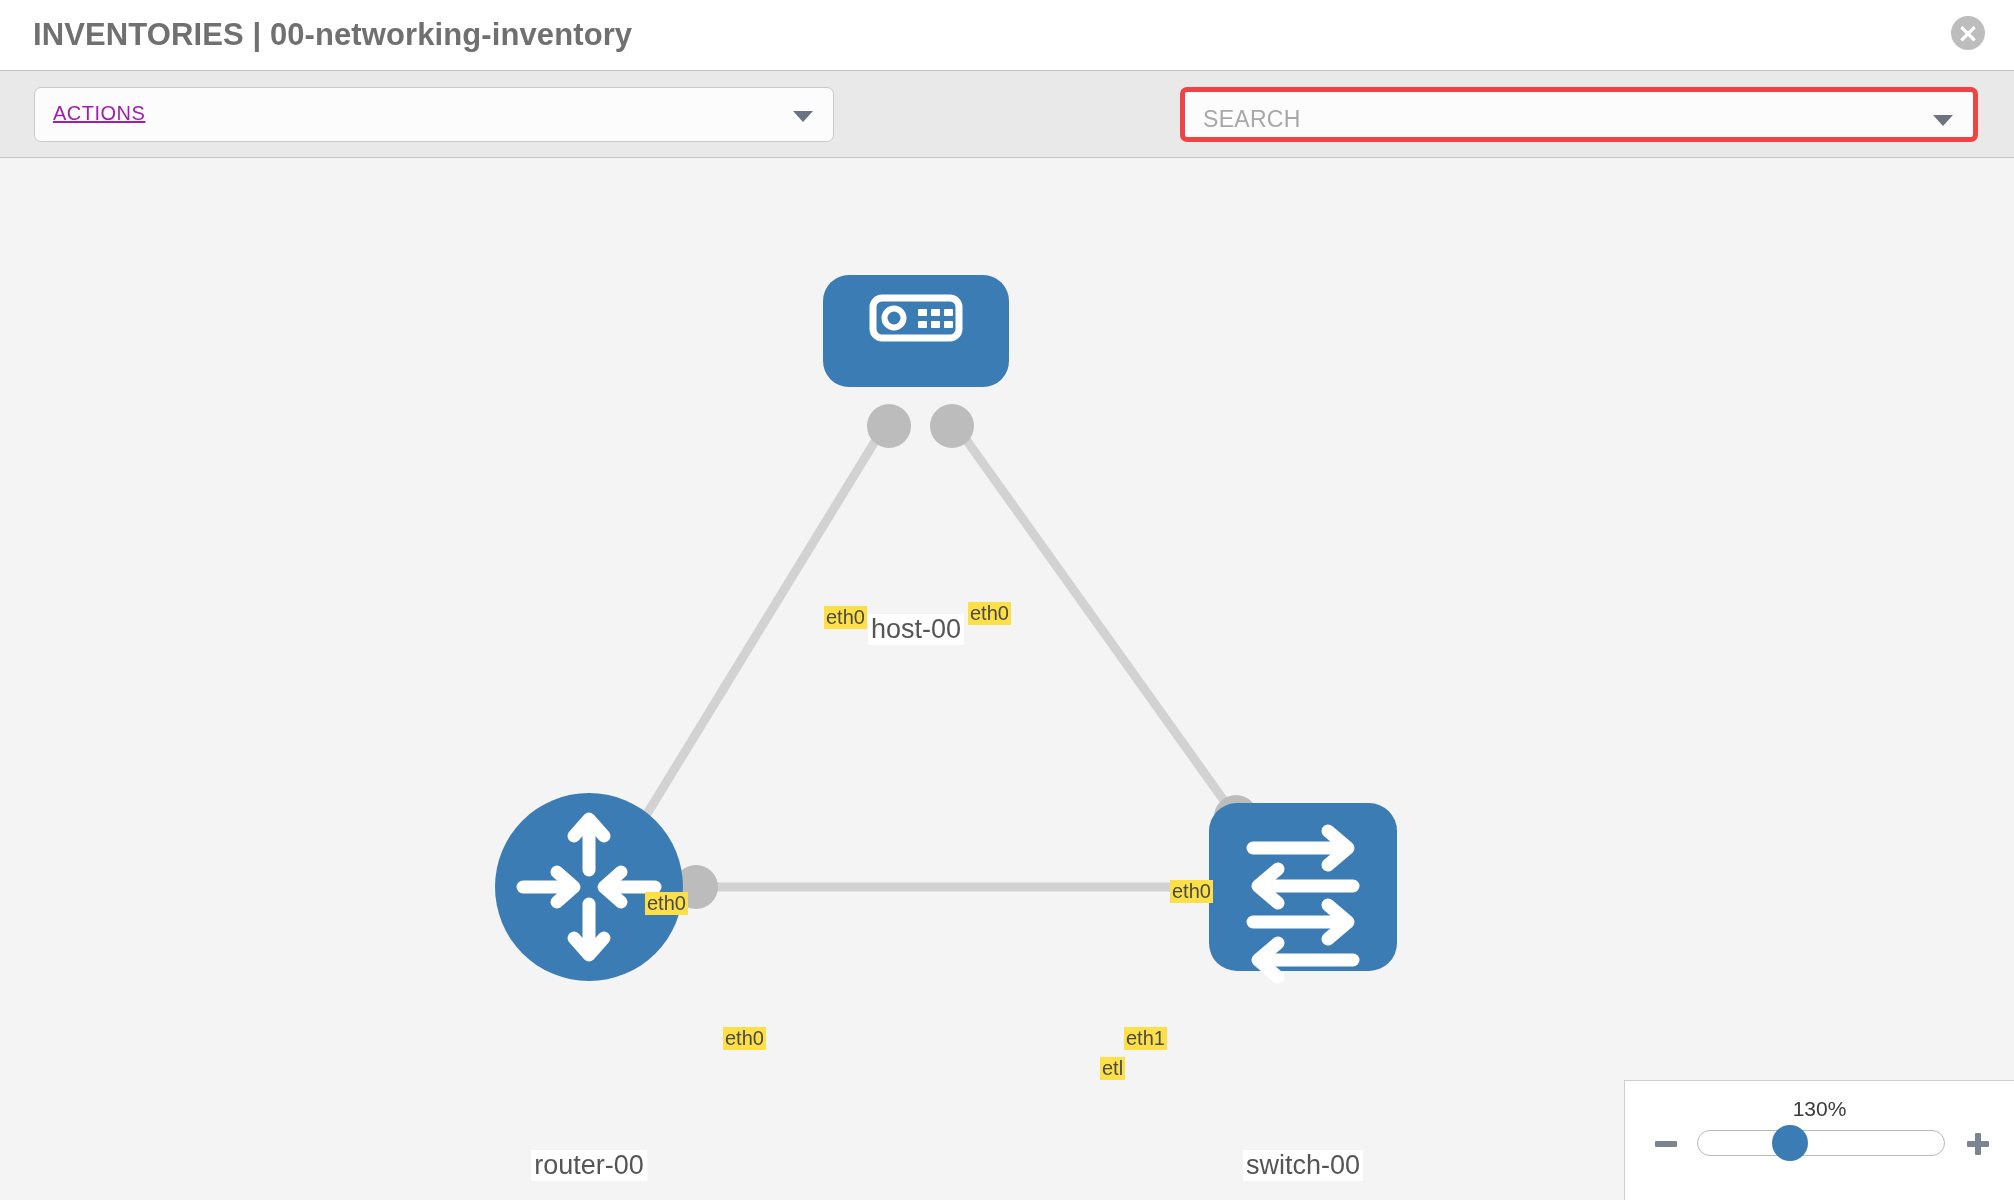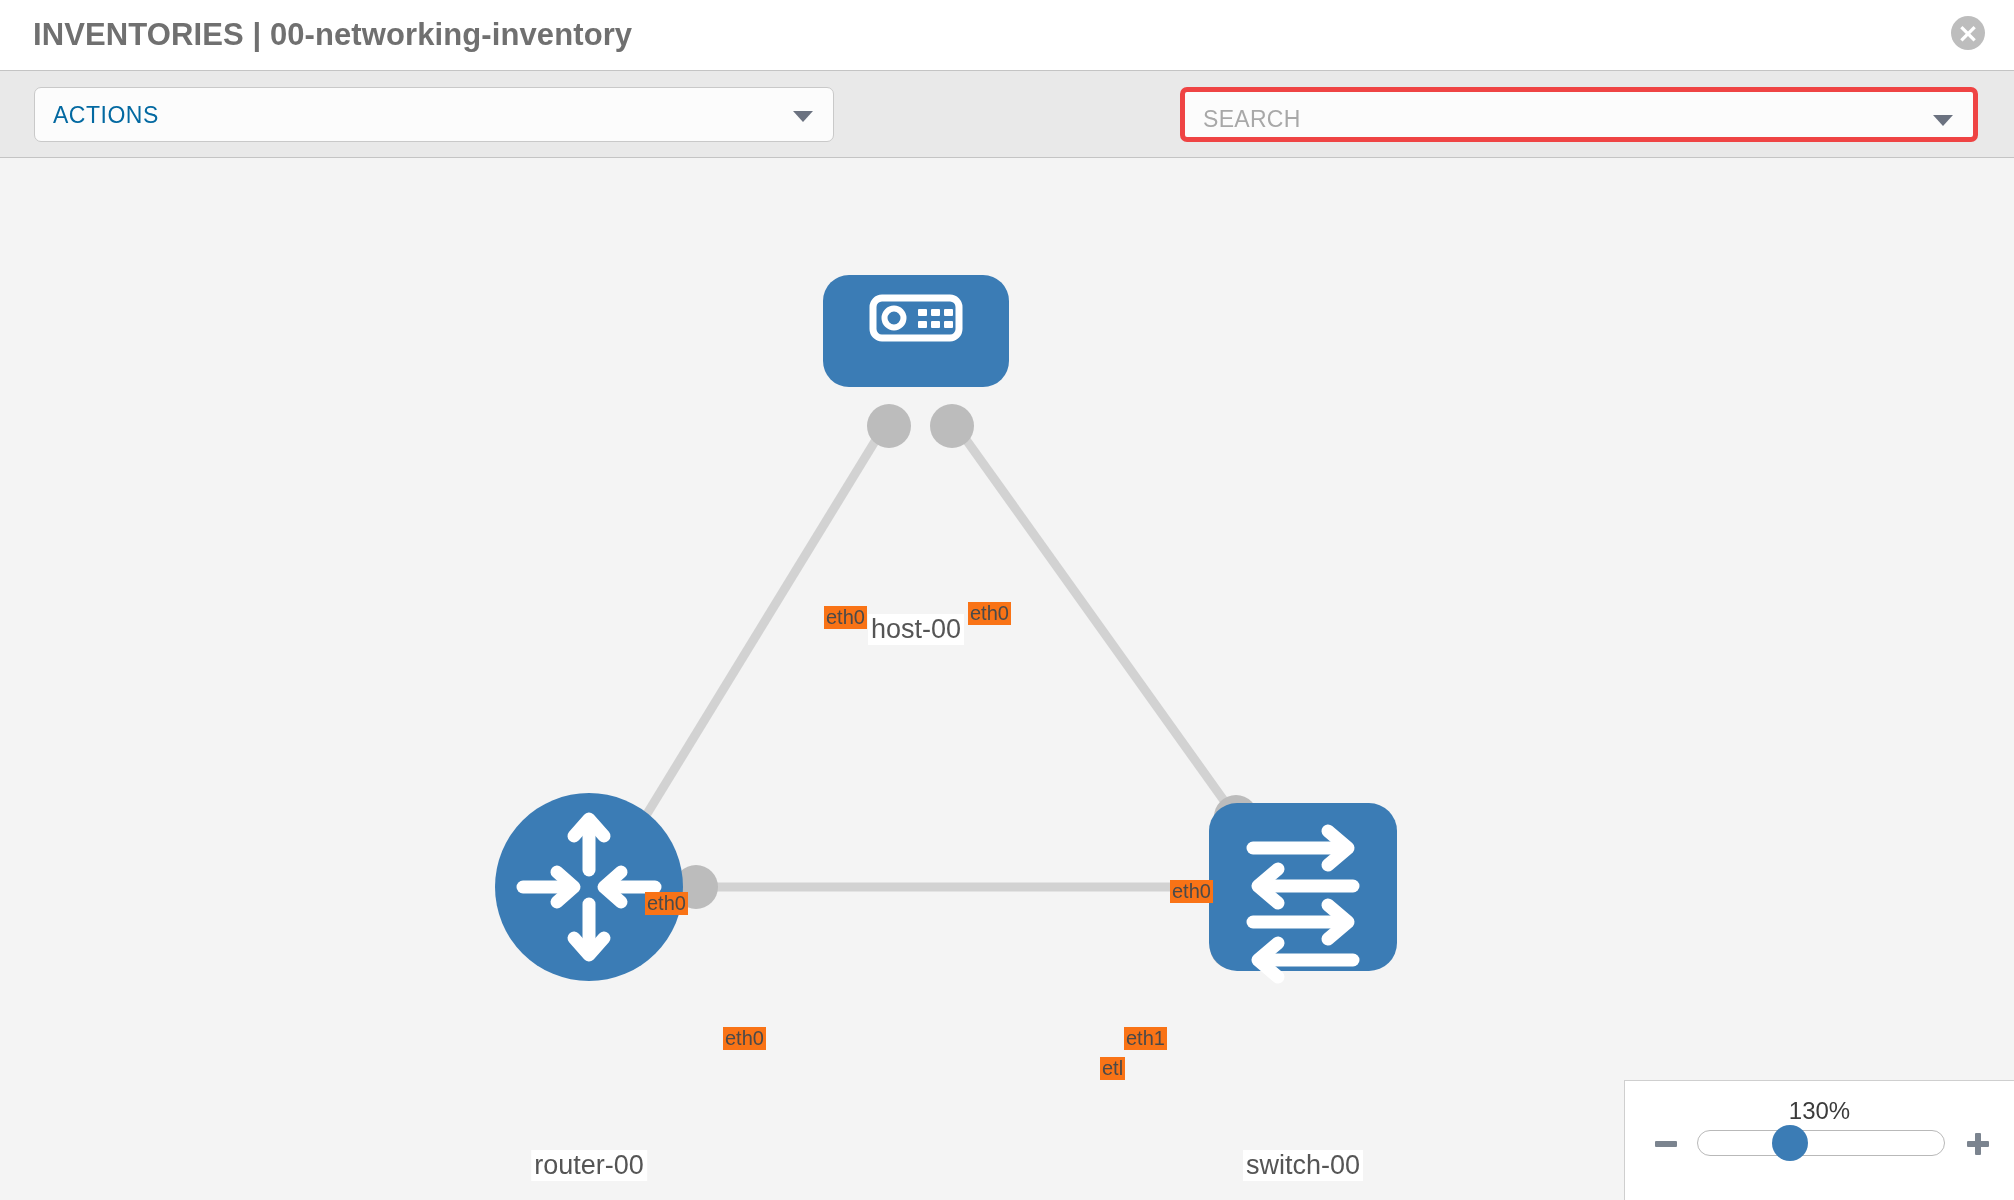--- a/index.html
+++ b/index.html
@@ -37,21 +37,21 @@
   }
   .actions-select {
     position: absolute; left: 34px; top: 16px;
     width: 800px; height: 55px;
     background: #fcfcfc;
     border: 1px solid #c9c9c9; border-radius: 7px;
     cursor: pointer;
   }
   .actions-label {
     position: absolute; left: 18px; top: 14px;
-    font-size: 23px; color: #0369a1; letter-spacing: 0.5px;
+    font-size: 20px; color: #a21caf; letter-spacing: 0.5px; text-decoration: underline;
   }
   .caret-down {
     position: absolute; right: 20px; top: 23px;
     width: 0; height: 0;
     border-left: 10px solid transparent;
     border-right: 10px solid transparent;
     border-top: 11px solid #6b7280;
   }
   .tool-icon {
     position: absolute; top: 88px; width: 40px; height: 40px;
@@ -86,36 +86,36 @@
     position: absolute;
     font-size: 27px; color: #555555;
     background: #ffffff;
     white-space: nowrap;
     padding: 0 3px;
     transform: translateX(-50%);
   }
   .edge-label {
     position: absolute;
     font-size: 20px; color: #4a4a4a;
-    background: #f97316;
+    background: #fde047;
     white-space: nowrap;
     padding: 0 2px;
   }
 
   
   .zoom-panel {
     position: absolute; right: 0; bottom: 0;
     width: 390px; height: 120px;
     background: #ffffff;
     border: 1px solid #cfcfcf;
     border-right: none; border-bottom: none;
   }
   .zoom-value {
     position: absolute; left: 0; right: 0; top: 16px;
-    text-align: center; font-size: 24px; color: #3b3b3b;
+    text-align: center; font-size: 21px; color: #3b3b3b;
   }
   .zoom-minus {
     position: absolute; left: 30px; top: 60px;
     width: 22px; height: 6px; background: #7b848f; border-radius: 1px;
     cursor: pointer;
   }
   .zoom-track {
     position: absolute; left: 72px; top: 49px;
     width: 248px; height: 26px;
     border: 1px solid #b9b9b9; border-radius: 13px;

